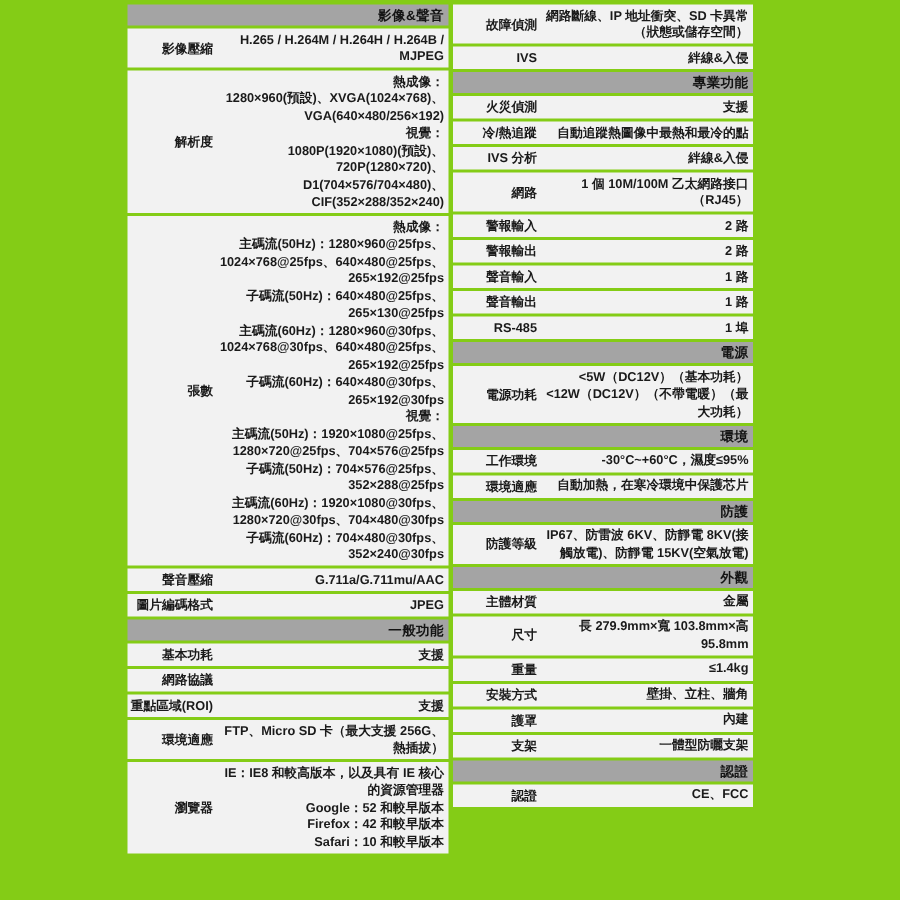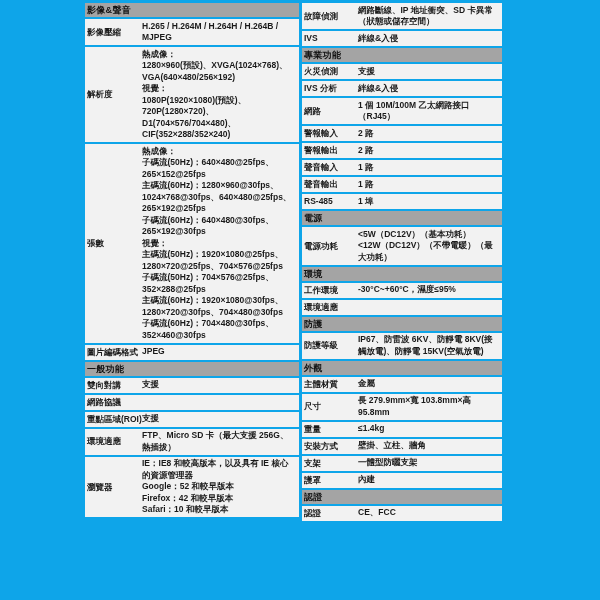--- a/index.html
+++ b/index.html
@@ -1,23 +1,24 @@
 <!DOCTYPE html>
 <html><head>
 <meta charset="utf-8">
 <style>
   html,body{margin:0;padding:0;background:#ffffff;}
   .page{
     position:relative;
     width:600px;height:600px;
-    background:#0ea5e9;
+    background:#84cc16;
     overflow:hidden;
     font-family:"Liberation Sans",sans-serif;
     font-weight:bold;
     color:#1a1a1a;
+    text-align:right;
     -webkit-font-smoothing:antialiased;
   }
   .col{position:absolute;top:3px;}
   .col-left{left:85px;width:214px;}
   .col-right{left:302px;width:200px;}
   .section-header{
     background:#a4a4a4;
     color:#141414;
     font-size:9px;
     line-height:12px;
@@ -72,39 +73,46 @@
           <div class="vline">熱成像：</div>
           <div class="vline">1280×960(預設)、XVGA(1024×768)、VGA(640×480/256×192)</div>
           <div class="vline">視覺：</div>
           <div class="vline">1080P(1920×1080)(預設)、720P(1280×720)、D1(704×576/704×480)、CIF(352×288/352×240)</div>
         </div>
       </div>
       <div class="row">
         <div class="cell label">張數</div>
         <div class="cell value">
           <div class="vline">熱成像：</div>
-          <div class="vline">子碼流(50Hz)：640×480@25fps、265×152@25fps</div>
+          <div class="vline">主碼流(50Hz)：1280×960@25fps、1024×768@25fps、640×480@25fps、265×192@25fps</div>
+          <div class="vline">子碼流(50Hz)：640×480@25fps、265×130@25fps</div>
           <div class="vline">主碼流(60Hz)：1280×960@30fps、1024×768@30fps、640×480@25fps、265×192@25fps</div>
           <div class="vline">子碼流(60Hz)：640×480@30fps、265×192@30fps</div>
           <div class="vline">視覺：</div>
           <div class="vline">主碼流(50Hz)：1920×1080@25fps、1280×720@25fps、704×576@25fps</div>
           <div class="vline">子碼流(50Hz)：704×576@25fps、352×288@25fps</div>
           <div class="vline">主碼流(60Hz)：1920×1080@30fps、1280×720@30fps、704×480@30fps</div>
-          <div class="vline">子碼流(60Hz)：704×480@30fps、352×460@30fps</div>
+          <div class="vline">子碼流(60Hz)：704×480@30fps、352×240@30fps</div>
+        </div>
+      </div>
+      <div class="row">
+        <div class="cell label">聲音壓縮</div>
+        <div class="cell value">
+          <div class="vline">G.711a/G.711mu/AAC</div>
         </div>
       </div>
       <div class="row">
         <div class="cell label">圖片編碼格式</div>
         <div class="cell value">
           <div class="vline">JPEG</div>
         </div>
       </div>
       <div class="section-header">一般功能</div>
       <div class="row">
-        <div class="cell label">雙向對講</div>
+        <div class="cell label">基本功耗</div>
         <div class="cell value">
           <div class="vline">支援</div>
         </div>
       </div>
       <div class="row">
         <div class="cell label">網路協議</div>
       </div>
       <div class="row">
         <div class="cell label">重點區域(ROI)</div>
         <div class="cell value">
@@ -141,20 +149,26 @@
         </div>
       </div>
       <div class="section-header">專業功能</div>
       <div class="row">
         <div class="cell label">火災偵測</div>
         <div class="cell value">
           <div class="vline">支援</div>
         </div>
       </div>
       <div class="row">
+        <div class="cell label">冷/熱追蹤</div>
+        <div class="cell value">
+          <div class="vline">自動追蹤熱圖像中最熱和最冷的點</div>
+        </div>
+      </div>
+      <div class="row">
         <div class="cell label">IVS 分析</div>
         <div class="cell value">
           <div class="vline">絆線&amp;入侵</div>
         </div>
       </div>
       <div class="row">
         <div class="cell label">網路</div>
         <div class="cell value">
           <div class="vline">1 個 10M/100M 乙太網路接口（RJ45）</div>
         </div>
@@ -199,20 +213,23 @@
       </div>
       <div class="section-header">環境</div>
       <div class="row">
         <div class="cell label">工作環境</div>
         <div class="cell value">
           <div class="vline">-30°C~+60°C，濕度≤95%</div>
         </div>
       </div>
       <div class="row">
         <div class="cell label">環境適應</div>
+        <div class="cell value">
+          <div class="vline">自動加熱，在寒冷環境中保護芯片</div>
+        </div>
       </div>
       <div class="section-header">防護</div>
       <div class="row">
         <div class="cell label">防護等級</div>
         <div class="cell value">
           <div class="vline">IP67、防雷波 6KV、防靜電 8KV(接觸放電)、防靜電 15KV(空氣放電)</div>
         </div>
       </div>
       <div class="section-header">外觀</div>
       <div class="row">
@@ -233,29 +250,29 @@
           <div class="vline">≤1.4kg</div>
         </div>
       </div>
       <div class="row">
         <div class="cell label">安裝方式</div>
         <div class="cell value">
           <div class="vline">壁掛、立柱、牆角</div>
         </div>
       </div>
       <div class="row">
+        <div class="cell label">護罩</div>
+        <div class="cell value">
+          <div class="vline">內建</div>
+        </div>
+      </div>
+      <div class="row">
         <div class="cell label">支架</div>
         <div class="cell value">
           <div class="vline">一體型防曬支架</div>
-        </div>
-      </div>
-      <div class="row">
-        <div class="cell label">護罩</div>
-        <div class="cell value">
-          <div class="vline">內建</div>
         </div>
       </div>
       <div class="section-header">認證</div>
       <div class="row">
         <div class="cell label">認證</div>
         <div class="cell value">
           <div class="vline">CE、FCC</div>
         </div>
       </div>
     </div>

